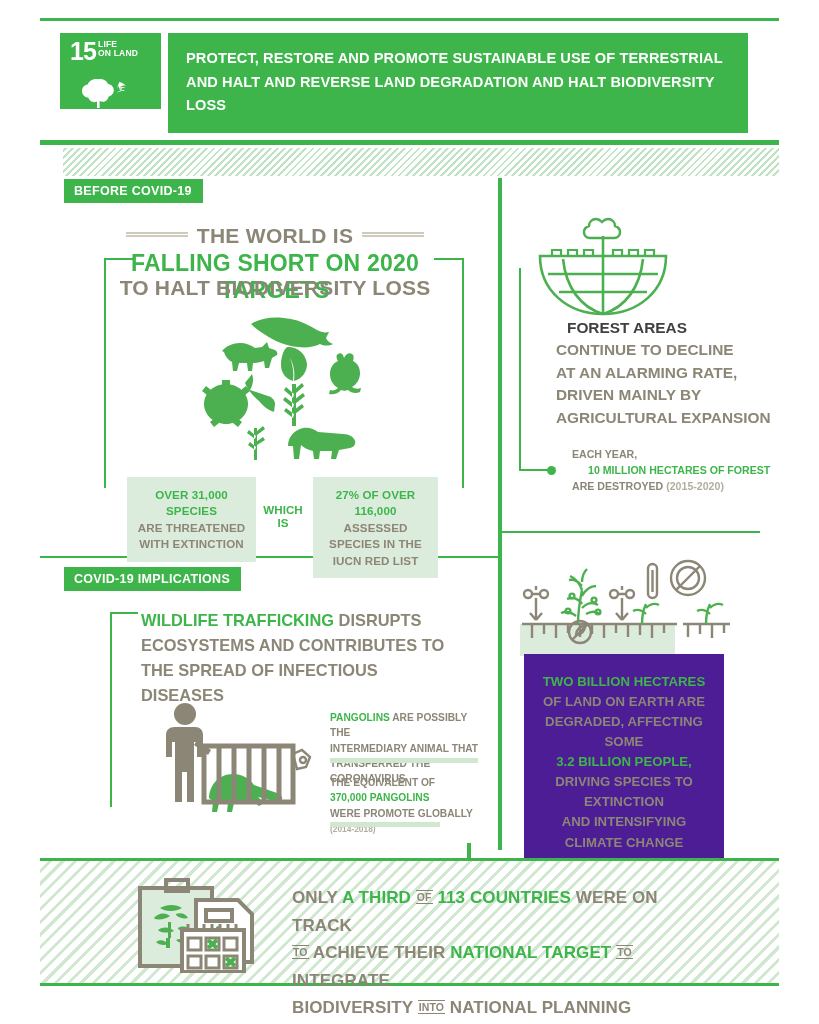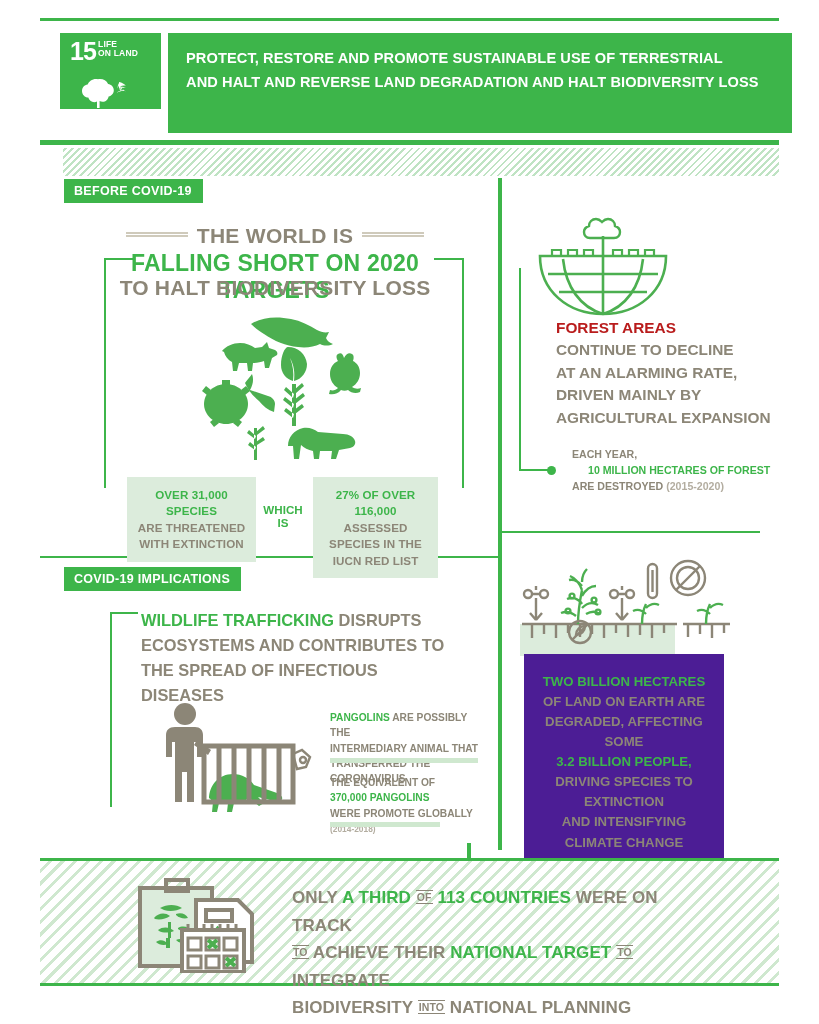--- a/index.html
+++ b/index.html
@@ -24,21 +24,21 @@
   }
   #sdg-num {
     position:absolute; left:10px; top:6px; color:#fff; font-size:25px;
     font-weight:bold; letter-spacing:-1px; line-height:1;
   }
   #sdg-sub {
     position:absolute; left:38px; top:7px; color:#fff; font-size:8.5px;
     font-weight:bold; line-height:1.05; letter-spacing:.2px;
   }
   #header-bar {
-    position:absolute; left:168px; top:33px; width:624px; height:100px;
+    position:absolute; left:168px; top:33px; width:580px; height:100px;
     background:#3DB54A; color:#fff; padding:14px 14px 0 18px;
   }
   #header-bar .htxt {
     font-size:14.6px; font-weight:bold; line-height:1.62; letter-spacing:.1px;
     text-transform:uppercase;
   }
 
   
   #hatch-band {
     position:absolute; left:63px; top:148px; width:716px; height:28px;
@@ -103,21 +103,21 @@
   
   #forest-icon { position:absolute; left:518px; top:212px; width:170px; height:106px; }
   #forest-brk  { position:absolute; left:519px; top:268px; width:32px; height:203px;
                  border-left:2px solid #3DB54A; border-bottom:2px solid #3DB54A; }
   #forest-dot  { position:absolute; left:547px; top:466px; width:9px; height:9px;
                  border-radius:50%; background:#3DB54A; }
   #forest-head {
     position:absolute; left:556px; top:317px; width:215px;
     font-size:15.4px; font-weight:bold; line-height:1.46; color:#8C8677;
   }
-  #forest-head .hl { color:#b91c1c; }
+  #forest-head .hl { color:#404040;margin-left:11px; }
   #forest-note {
     position:absolute; left:572px; top:447px; width:205px;
     font-size:10.6px; font-weight:bold; line-height:1.5; color:#8C8677;
   }
   #forest-note .hl { color:#3DB54A;margin-left:16px; }
   #forest-note .yrs { color:#b3ada0; }
 
   
   #wt-brk { position:absolute; left:110px; top:612px; width:28px; height:195px;
             border-left:2px solid #3DB54A; border-top:2px solid #3DB54A; }

